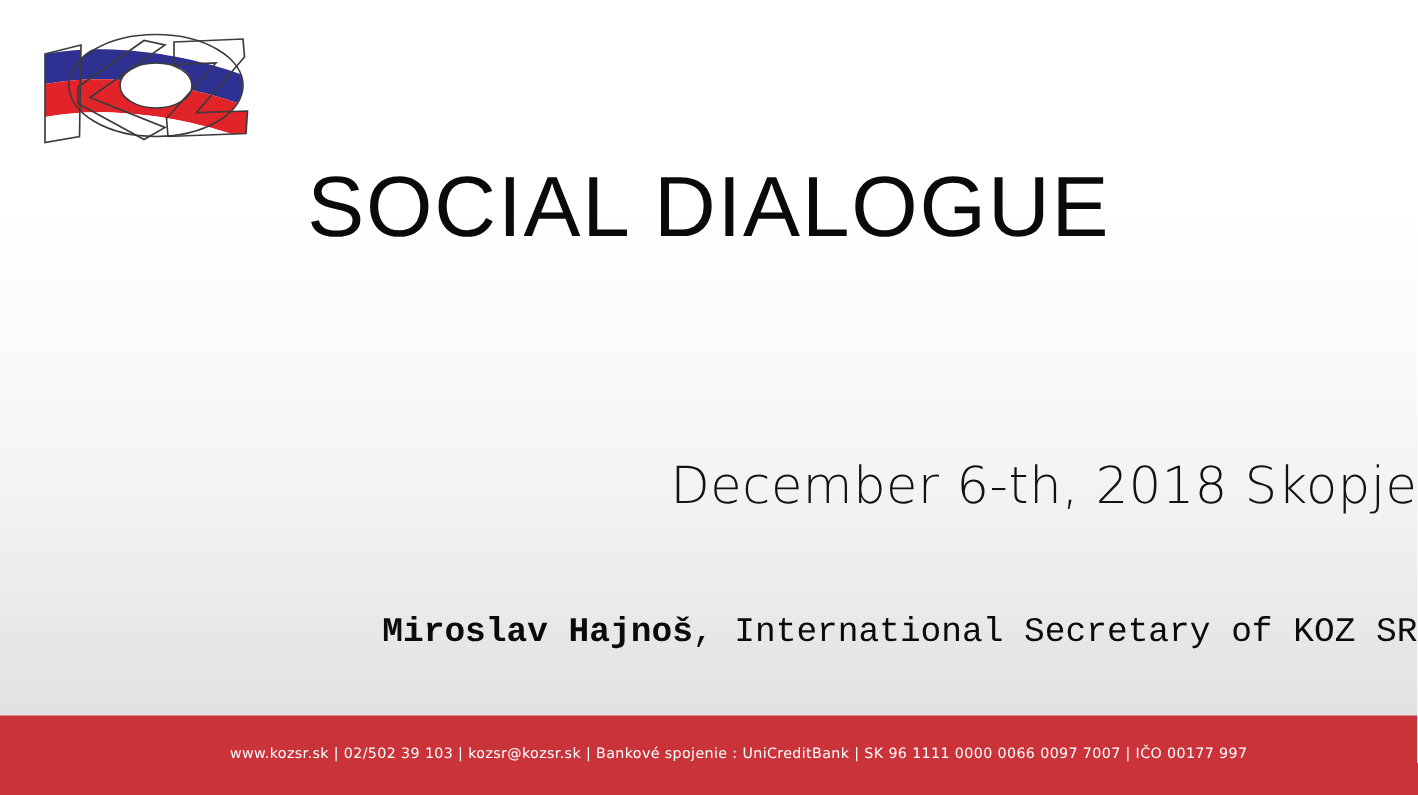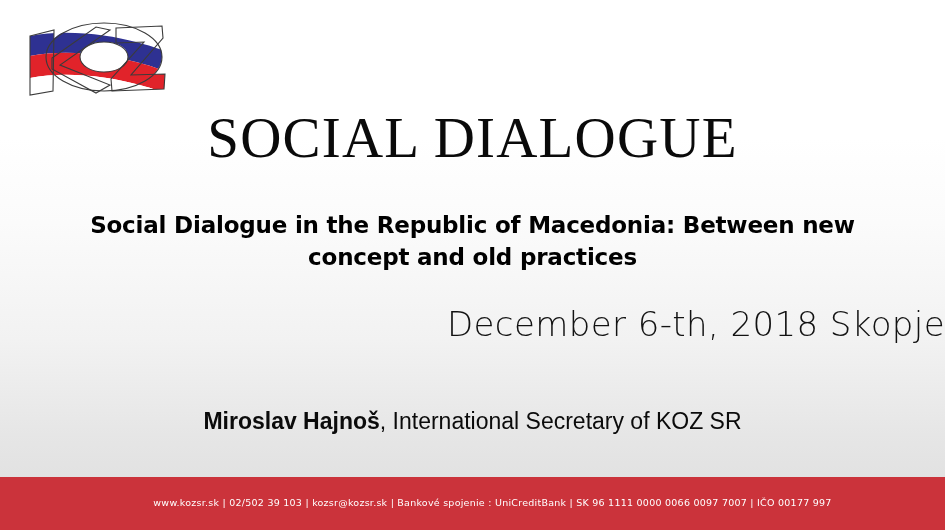--- a/index.html
+++ b/index.html
@@ -36,21 +36,21 @@
     height: 92px;
   }
 
   
   #title {
     position: absolute;
     left: 0;
     top: 104px;
     width: 945px;
     text-align: center;
-    font-family: Liberation Serif, serif;
+    font-family: Liberation Sans, sans-serif;
     font-weight: 200;
     font-size: 57px;
     line-height: 68px;
     letter-spacing: 1.2px;
     color: #0a0a0a;
     white-space: nowrap;
   }
 
   
   #subtitle {
@@ -82,22 +82,22 @@
     color: #121212;
     white-space: nowrap;
   }
 
   
   #presenter {
     position: absolute;
     left: 0;
     top: 406px;
     width: 945px;
-    text-align: center;
-    font-family: Liberation Sans, sans-serif;
+    text-align: right;
+    font-family: Liberation Mono, monospace;
     font-size: 23px;
     line-height: 30px;
     color: #0b0b0b;
     white-space: nowrap;
   }
   #presenter .pname {
     font-weight: 700;
   }
   #presenter .prole {
     font-weight: 400;
@@ -161,21 +161,20 @@
         <path d="M40,47 L84,16 L98,19 L48,54 L98,74 L84,82 L40,58 Z"></path>
         <ellipse cx="92" cy="46" rx="58" ry="34"></ellipse>
         <ellipse cx="92" cy="46" rx="24" ry="15"></ellipse>
         <path d="M104,17 L150,15 L151,27 L119,64 L153,63 L152,78 L100,80 L99,68 L132,31 L104,32 Z"></path>
       </g>
     </svg>
   </div>
 
   <div id="title">SOCIAL DIALOGUE</div>
 
-  <div id="subtitle">Social Dialogue in the Republic of Macedonia: Between new concept and old practices</div>
 
   <div id="dateline">December 6-th, 2018 Skopje</div>
 
   <div id="presenter">
     <span class="pname">Miroslav Hajnoš</span><span class="prole">, International Secretary of KOZ SR</span>
   </div>
 
   <div id="footer">
     <div id="footer-text">www.kozsr.sk  |  02/502 39 103  |  kozsr@kozsr.sk  | Bankové spojenie : UniCreditBank  |  SK 96 1111 0000 0066 0097 7007  |  IČO  00177 997</div>
   </div>

